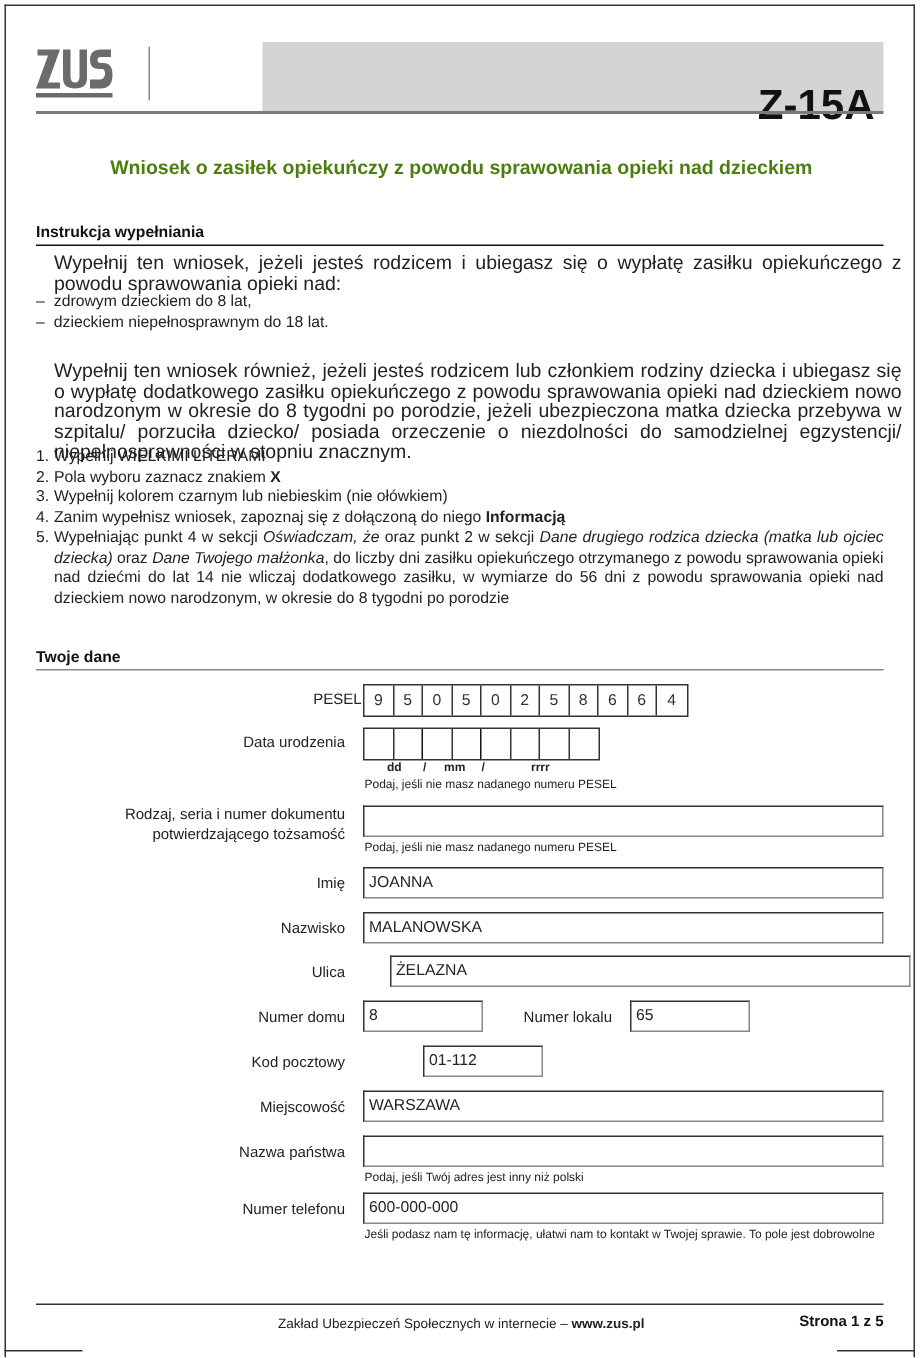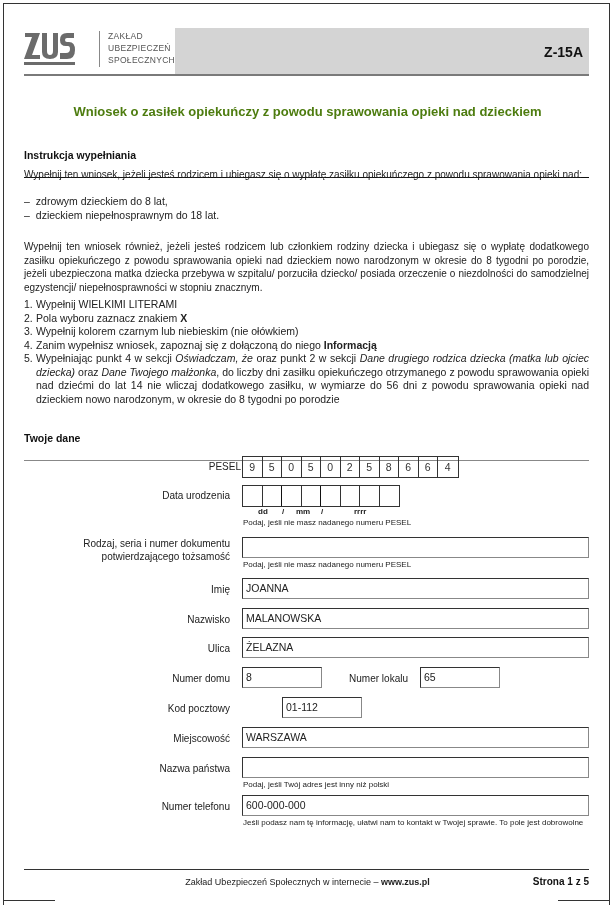--- a/index.html
+++ b/index.html
@@ -13,29 +13,29 @@
   .corner-bl { position: absolute; left: 3px; top: 900px; width: 52px; height: 1px; background: #333; }
   .corner-br { position: absolute; left: 558px; top: 900px; width: 52px; height: 1px; background: #333; }
 
   
   .header { position: absolute; left: 24px; top: 28px; width: 565px; height: 48px; }
   .header-gray { position: absolute; left: 151px; top: 0; width: 414px; height: 46px; background: #d4d4d4; }
   .header-rule { position: absolute; left: 0; top: 46px; width: 565px; height: 2px; background: #7a7a7a; }
   .logo-mark { position: absolute; left: 0; top: 3px; width: 52px; height: 36px; }
   .logo-divider { position: absolute; left: 75px; top: 3px; width: 1px; height: 36px; background: #888; }
   .logo-text { position: absolute; left: 84px; top: 2px; font-size: 8.5px; line-height: 12px; color: #555; letter-spacing: 0.3px; }
-  .form-code { position: absolute; right: 6px; top: 16px; font-size: 14px; font-weight: bold; color: #111; }
+  .form-code { position: absolute; right: 6px; top: 26px; font-size: 28px; font-weight: bold; color: #111; }
 
   .doc-title { position: absolute; left: 0; width: 615px; top: 104px; text-align: center; font-size: 13px; font-weight: bold; color: #4d7c0f; }
 
-  .section-head { position: absolute; left: 24px; width: 565px; font-size: 10.5px; font-weight: bold; color: #111; padding-bottom: 16px; }
+  .section-head { position: absolute; left: 24px; width: 565px; font-size: 10.5px; font-weight: bold; color: #111; padding-bottom: 2px; }
   .section-head.instr { top: 149px; border-bottom: 1.5px solid #111; }
   .section-head.dane { top: 432px; border-bottom: 1.5px solid #888; }
 
-  .para { position: absolute; left: 24px; width: 565px; font-size: 10px; line-height: 13.5px; color: #222; text-align: justify; }
+  .para { position: absolute; left: 36px; width: 565px; font-size: 13px; line-height: 13.5px; color: #222; text-align: justify; }
   .bullets { position: absolute; left: 24px; width: 565px; font-size: 10.5px; line-height: 13.5px; color: #222; list-style: none; }
   .bullets li::before { content: "\2013"; margin-right: 6px; }
   .numbered { position: absolute; left: 24px; width: 565px; font-size: 10.5px; line-height: 13.5px; color: #222; list-style: none; }
   .numbered li { display: flex; }
   .numbered .num { width: 12px; flex-shrink: 0; }
   .numbered .txt { flex: 1; text-align: justify; }
   .i { font-style: italic; }
   .b { font-weight: bold; }
 
   
@@ -68,25 +68,20 @@
   <div class="header-gray"></div>
   <svg class="logo-mark" viewBox="0 0 52 36">
     <g fill="#6b6b6b">
       <path d="M1 2 H16 L8 24 H16 V28 H0 L8 6 H1 Z"></path>
       <path d="M18 2 H23 V20 Q23 24 26 24 Q29 24 29 20 V2 H34 V21 Q34 28 26 28 Q18 28 18 21 Z"></path>
       <path d="M50 2 H43 Q36 2 36 9 Q36 15 42 15 H44 Q46 15 46 18 Q46 22 42 22 H36 V28 H43 Q51 28 51 19 Q51 11 45 11 H43 Q41 11 41 9 Q41 7 43 7 H50 Z"></path>
       <rect x="0" y="31" width="51" height="3"></rect>
     </g>
   </svg>
   <div class="logo-divider"></div>
-  <div class="logo-text">
-    <div>ZAKŁAD</div>
-    <div>UBEZPIECZEŃ</div>
-    <div>SPOŁECZNYCH</div>
-  </div>
   <div class="form-code">Z-15A</div>
   <div class="header-rule"></div>
 </div>
 
 <div class="doc-title">Wniosek o zasiłek opiekuńczy z powodu sprawowania opieki nad dzieckiem</div>
 
 <div class="section-head instr">Instrukcja wypełniania</div>
 
 <div class="para" style="top:168px;">Wypełnij ten wniosek, jeżeli jesteś rodzicem i ubiegasz się o wypłatę zasiłku opiekuńczego z powodu sprawowania opieki nad:</div>
 <ul class="bullets" style="top:195px;">
@@ -160,21 +155,21 @@
 <div class="field" style="left:242px; top:537px; width:347px;"></div>
 <div class="hint" style="left:243px; top:560px;">Podaj, jeśli nie masz nadanego numeru PESEL</div>
 
 <div class="label" style="right:385px; top:584px;">Imię</div>
 <div class="field" style="left:242px; top:578px; width:347px;">JOANNA</div>
 
 <div class="label" style="right:385px; top:614px;">Nazwisko</div>
 <div class="field" style="left:242px; top:608px; width:347px;">MALANOWSKA</div>
 
 <div class="label" style="right:385px; top:643px;">Ulica</div>
-<div class="field" style="left:242px; top:637px; width:347px;">ŻELAZNA</div>
+<div class="field" style="left:260px; top:637px; width:347px;">ŻELAZNA</div>
 
 <div class="label" style="right:385px; top:673px;">Numer domu</div>
 <div class="field" style="left:242px; top:667px; width:80px;">8</div>
 <div class="label" style="right:207px; top:673px;">Numer lokalu</div>
 <div class="field" style="left:420px; top:667px; width:80px;">65</div>
 
 <div class="label" style="right:385px; top:703px;">Kod pocztowy</div>
 <div class="field" style="left:242px; top:697px; width:80px;margin-left:40px;">01-112</div>
 
 <div class="label" style="right:385px; top:733px;">Miejscowość</div>

